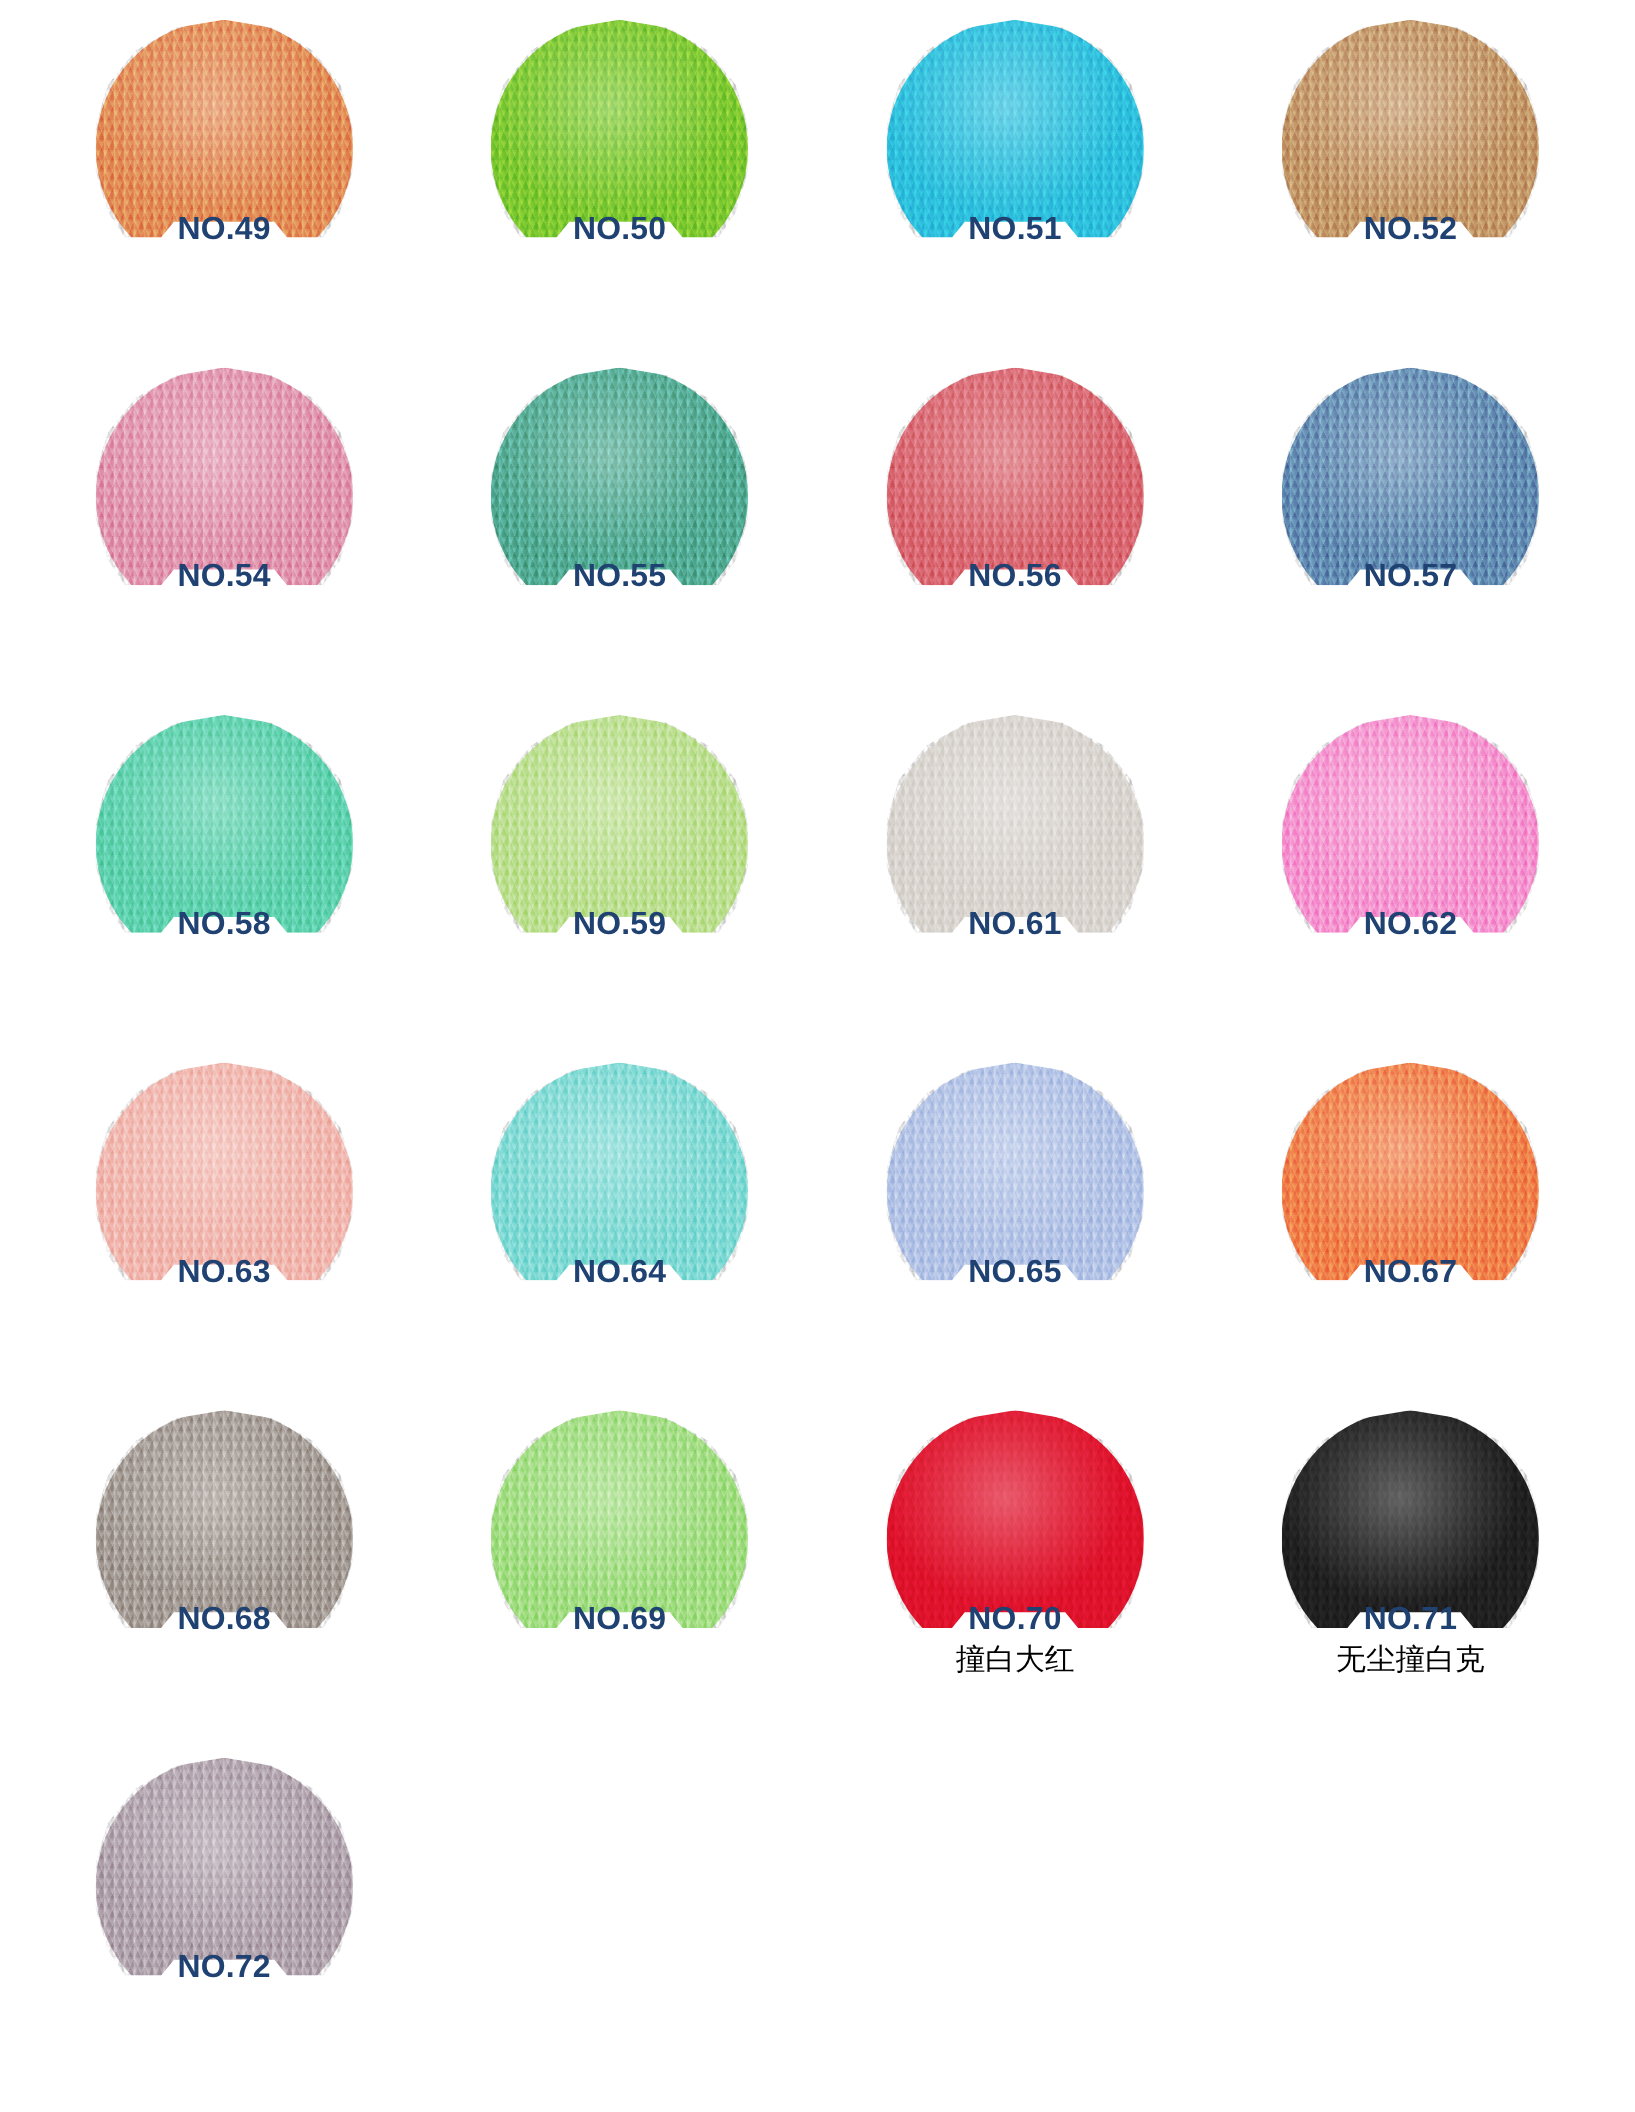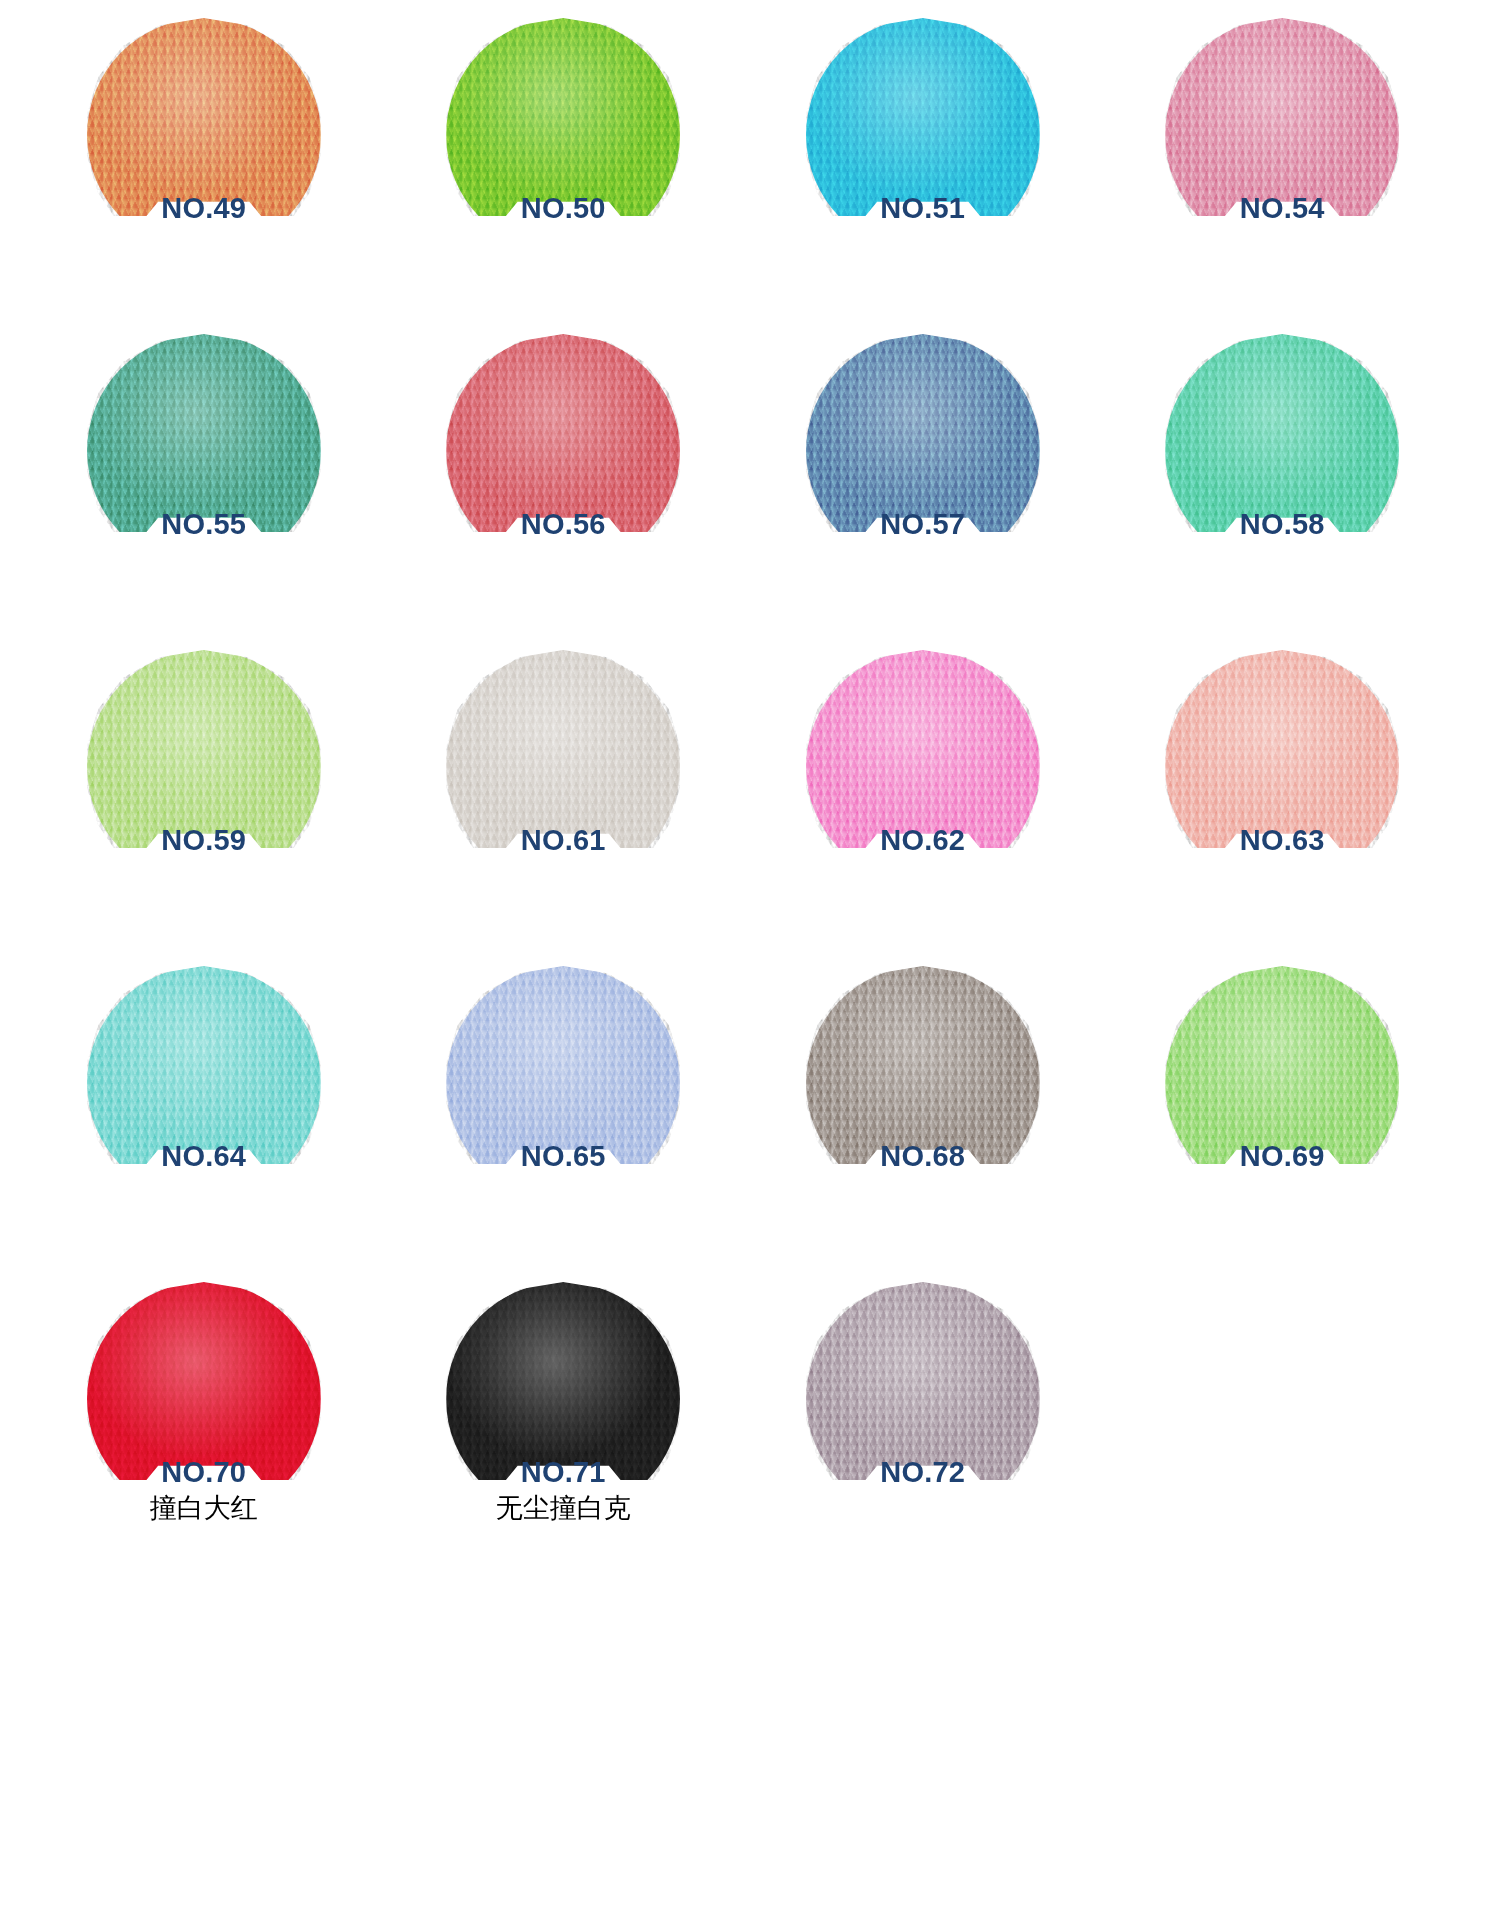--- a/index.html
+++ b/index.html
@@ -186,20 +186,30 @@
         <div class="disc-color" style="background: rgb(42, 185, 218);"></div>
         <div class="disc-knit"></div>
         <div class="disc-shade"></div>
       </div>
       <div class="swatch-labels">
         <span class="swatch-no">NO.51</span>
       </div>
     </div>
     <div class="swatch-cell">
       <div class="swatch-disc">
+        <div class="disc-color" style="background: rgb(189, 140, 95);"></div>
+        <div class="disc-knit"></div>
+        <div class="disc-shade"></div>
+      </div>
+      <div class="swatch-labels">
+        <span class="swatch-no">NO.52</span>
+      </div>
+    </div>
+    <div class="swatch-cell">
+      <div class="swatch-disc">
         <div class="disc-color" style="background: rgb(222, 138, 166);"></div>
         <div class="disc-knit"></div>
         <div class="disc-shade"></div>
       </div>
       <div class="swatch-labels">
         <span class="swatch-no">NO.54</span>
       </div>
     </div>
     <div class="swatch-cell">
       <div class="swatch-disc">
@@ -292,20 +302,30 @@
       </div>
     </div>
     <div class="swatch-cell">
       <div class="swatch-disc">
         <div class="disc-color" style="background: rgb(171, 189, 228);"></div>
         <div class="disc-knit"></div>
         <div class="disc-shade"></div>
       </div>
       <div class="swatch-labels">
         <span class="swatch-no">NO.65</span>
+      </div>
+    </div>
+    <div class="swatch-cell">
+      <div class="swatch-disc">
+        <div class="disc-color" style="background: rgb(239, 117, 68);"></div>
+        <div class="disc-knit"></div>
+        <div class="disc-shade"></div>
+      </div>
+      <div class="swatch-labels">
+        <span class="swatch-no">NO.67</span>
       </div>
     </div>
     <div class="swatch-cell">
       <div class="swatch-disc">
         <div class="disc-color" style="background: rgb(155, 145, 138);"></div>
         <div class="disc-knit"></div>
         <div class="disc-shade"></div>
       </div>
       <div class="swatch-labels">
         <span class="swatch-no">NO.68</span>

